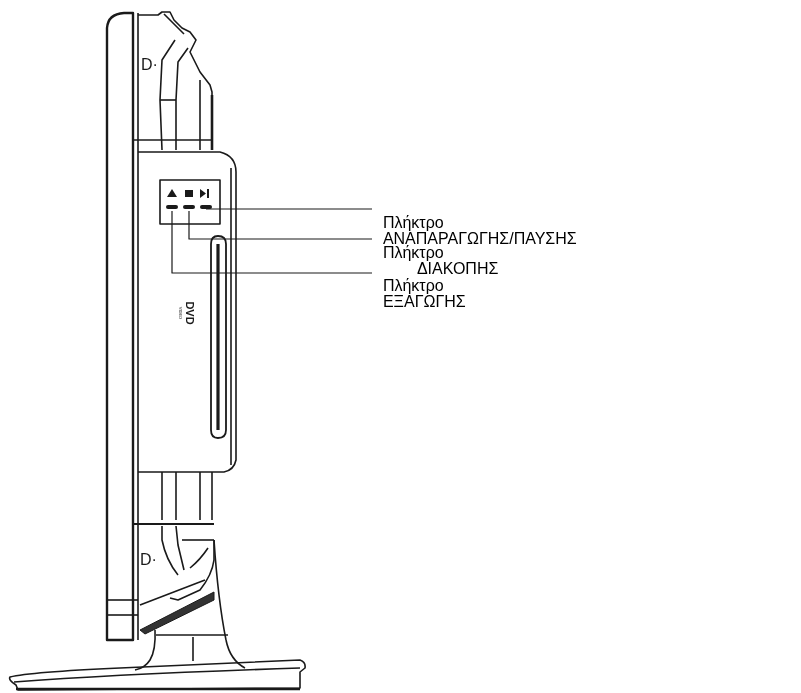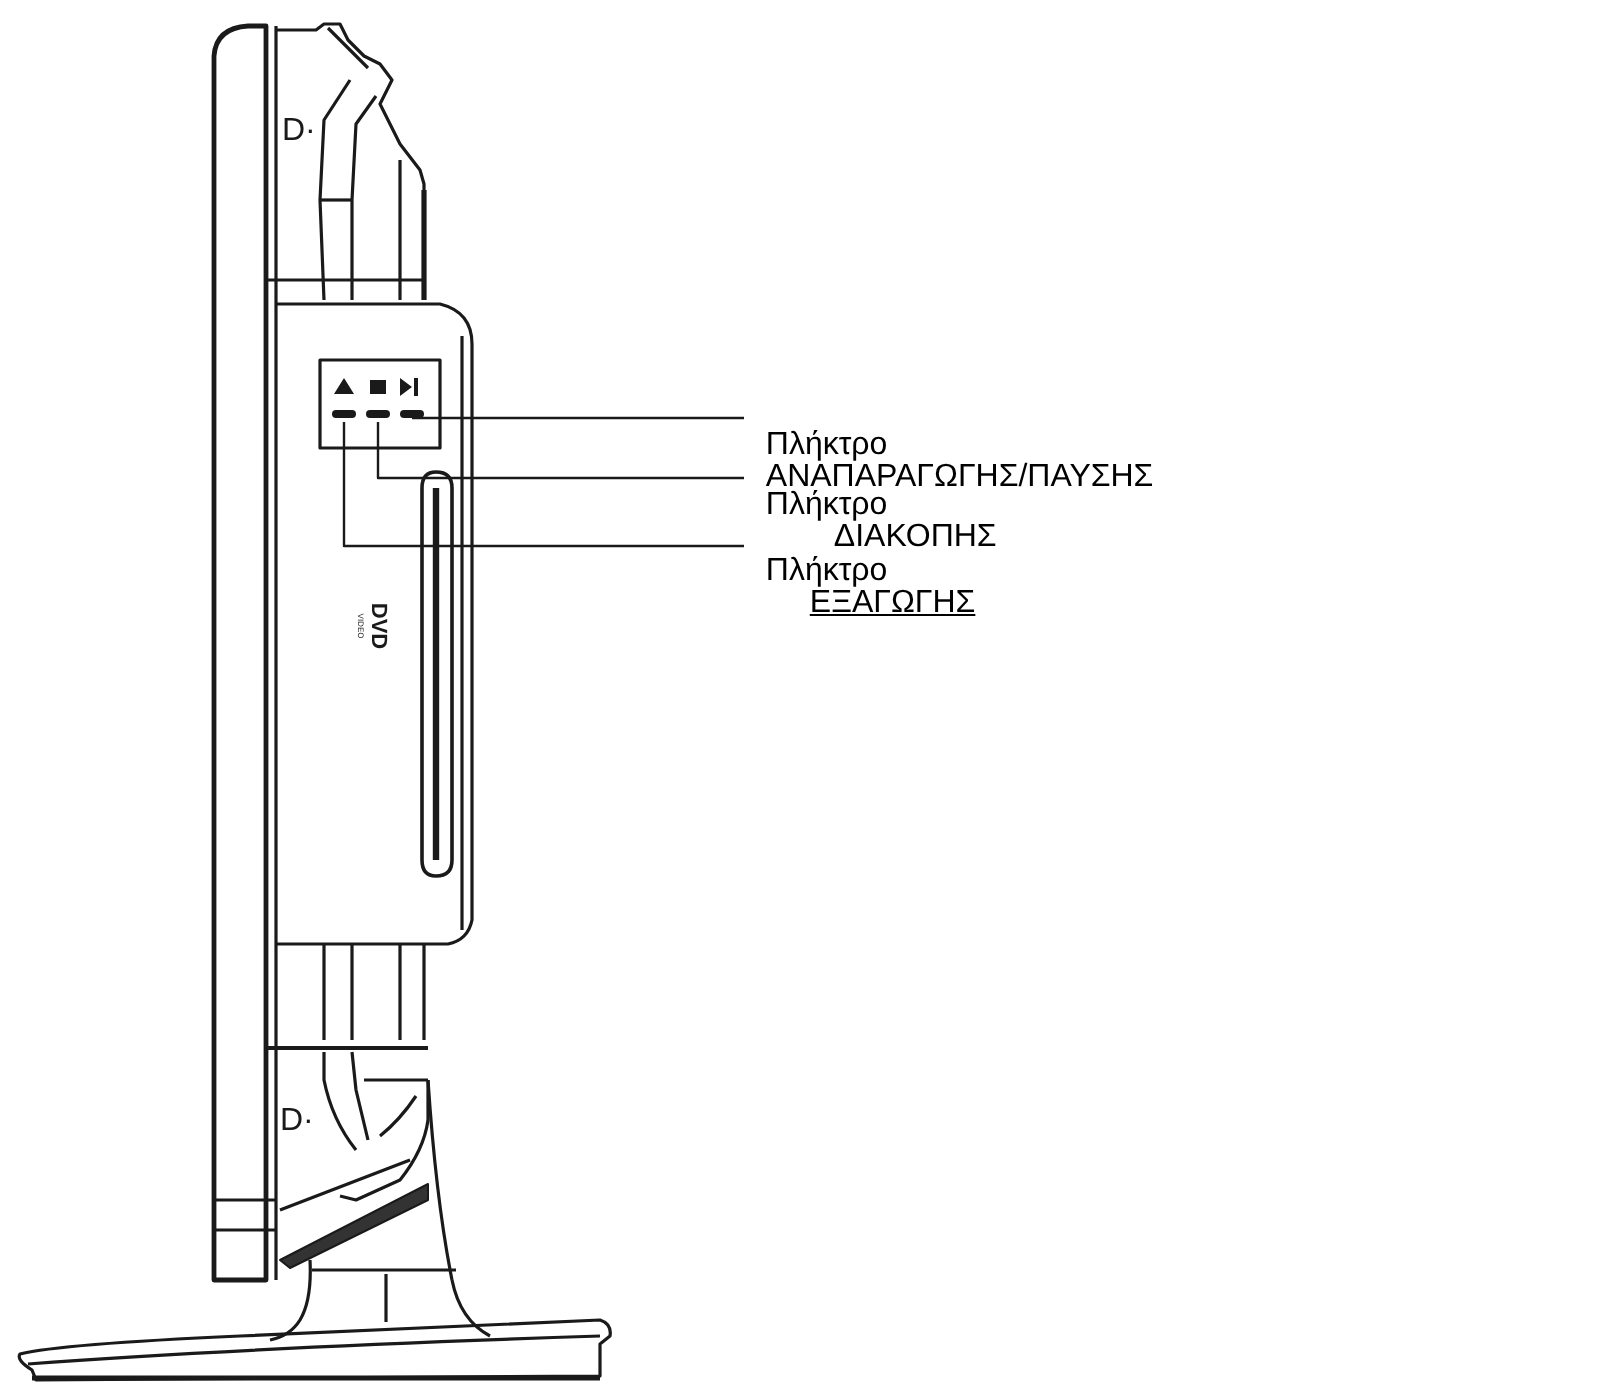--- a/index.html
+++ b/index.html
@@ -108,14 +108,14 @@
 <div class="label" style="left:374px; top:199px;">
   <span>Πλήκτρο</span>
   <span class="key">ΑΝΑΠΑΡΑΓΩΓΗΣ/ΠΑΥΣΗΣ</span>
 </div>
 <div class="label" style="left:374px; top:229px;">
   <span>Πλήκτρο</span>
   <span class="key" style="margin-left:34px;">ΔΙΑΚΟΠΗΣ</span>
 </div>
 <div class="label" style="left:374px; top:262px;">
   <span>Πλήκτρο</span>
-  <span class="key" style="margin-left:22px;text-decoration:underline;">ΕΞΑΓΩΓΗΣ</span>
+  <span class="key" style="">ΕΞΑΓΩΓΗΣ</span>
 </div>
 
 </body></html>

